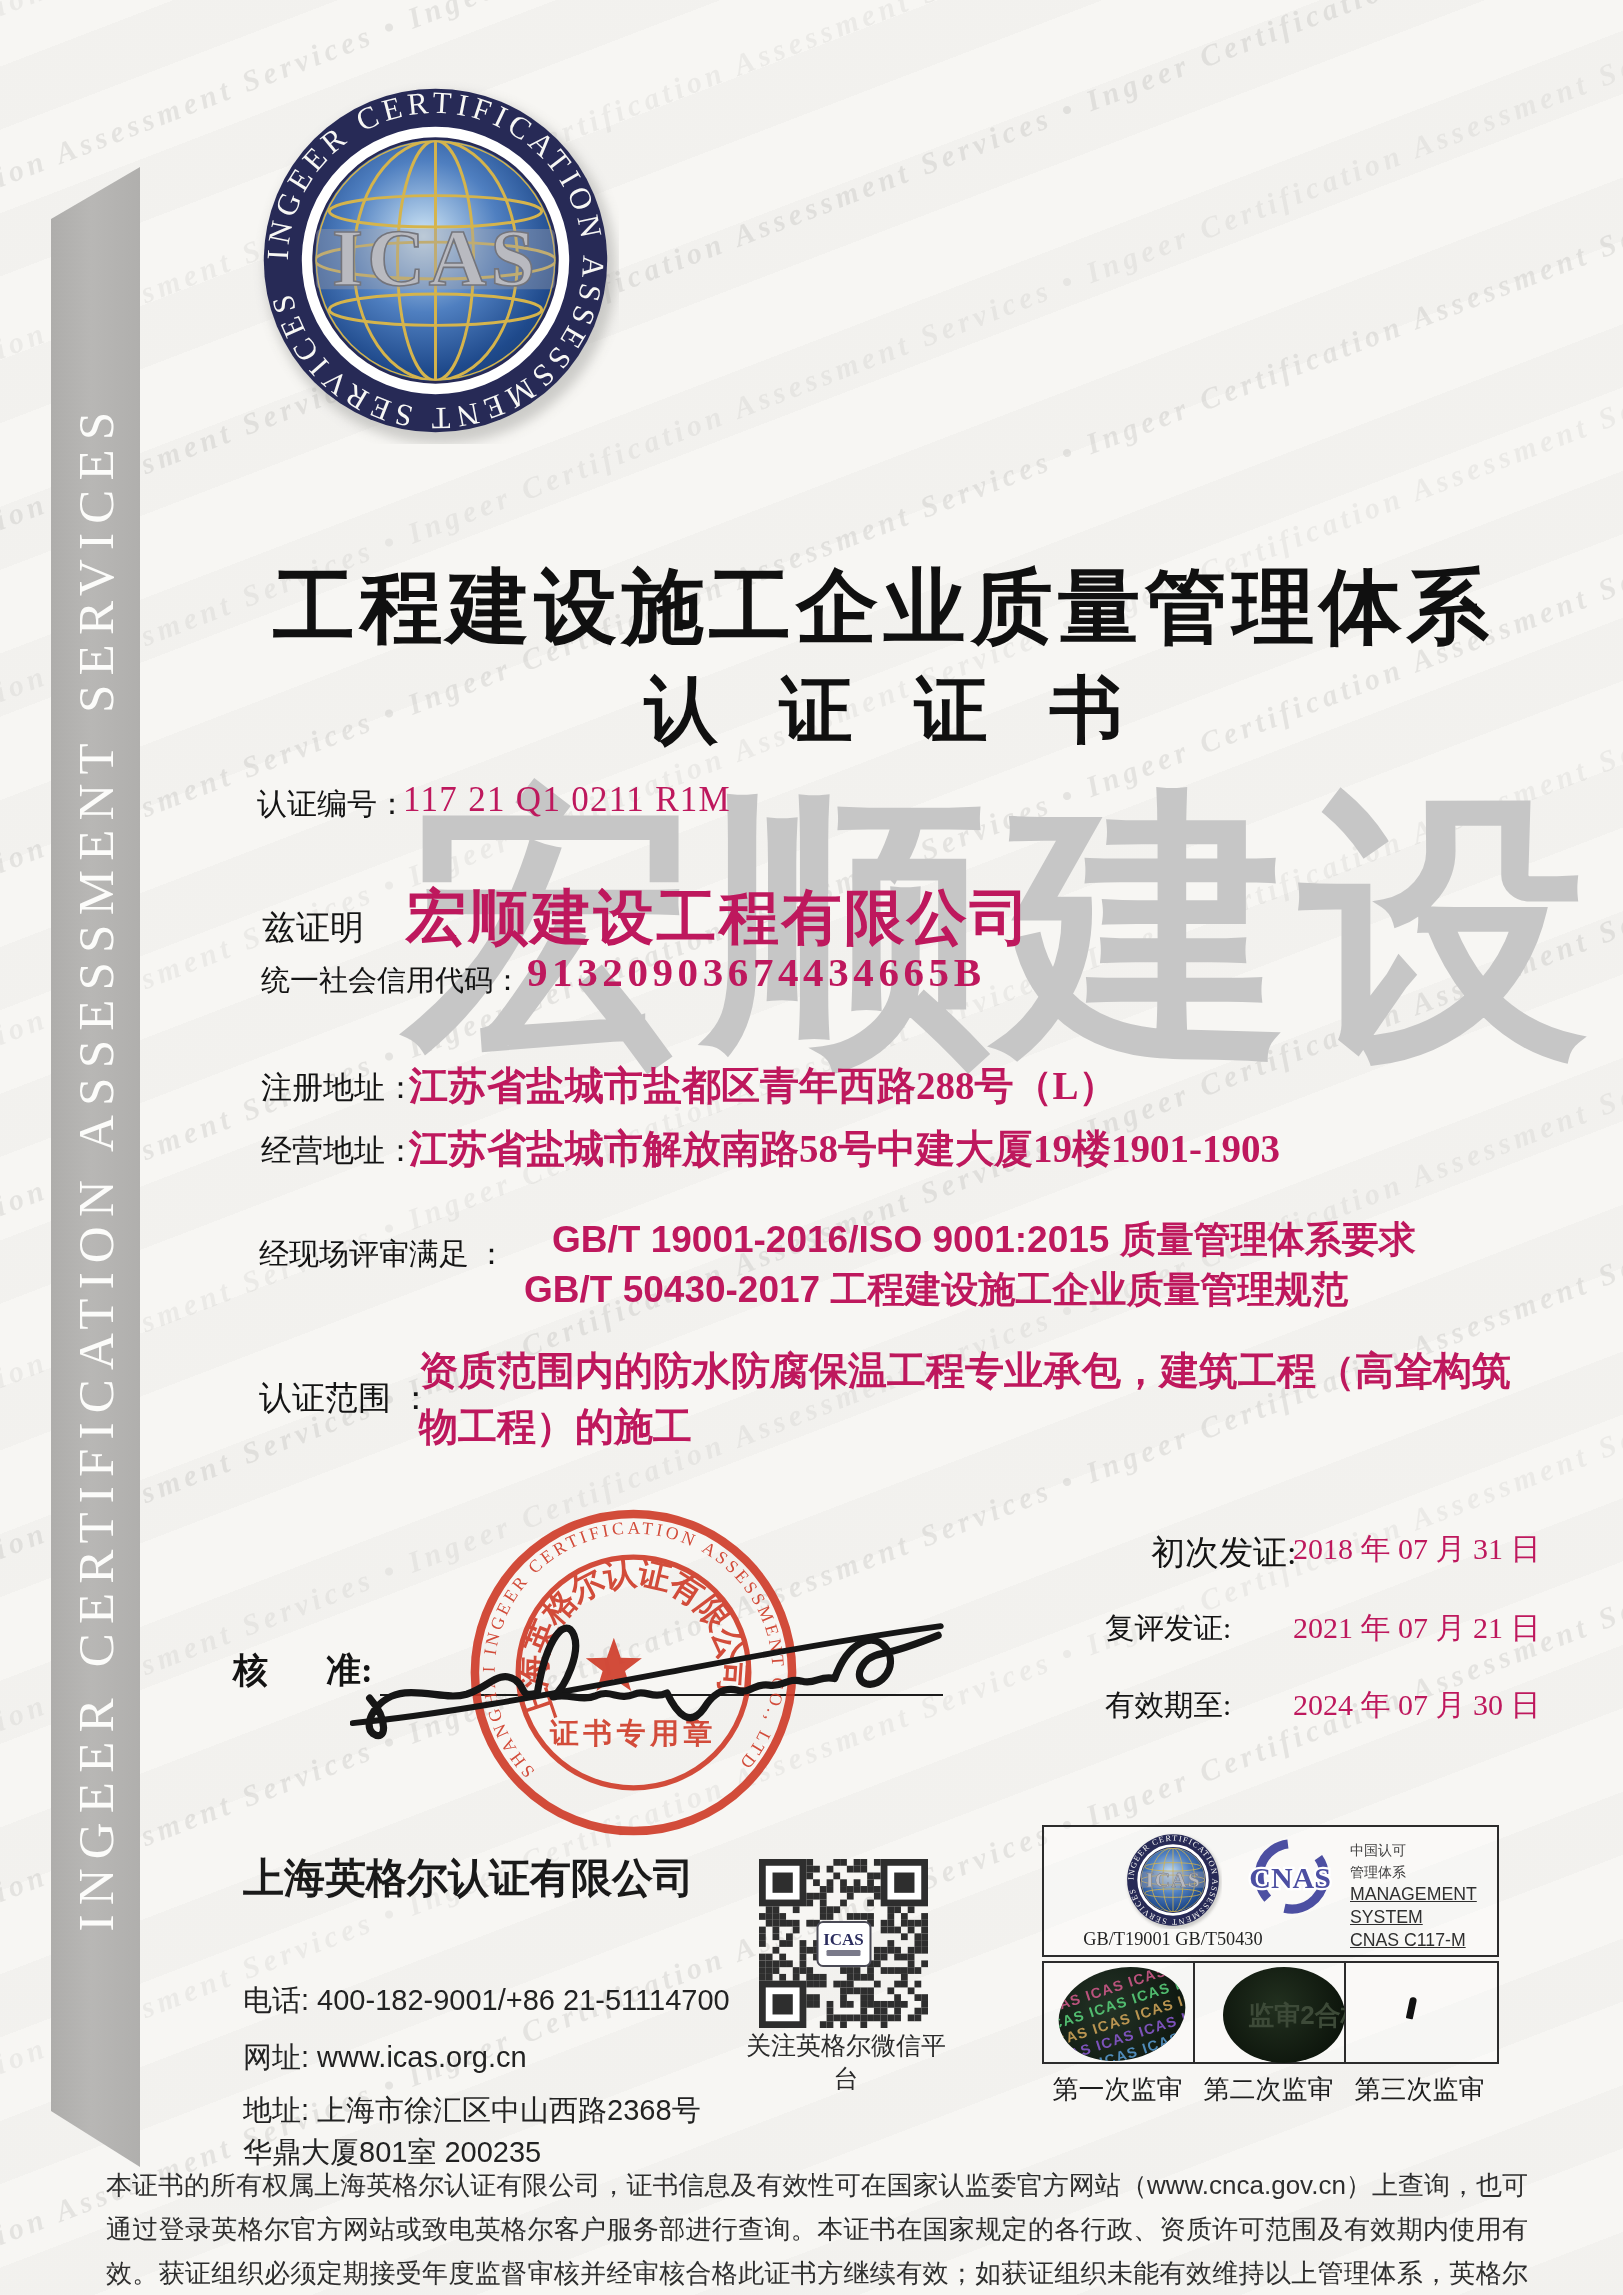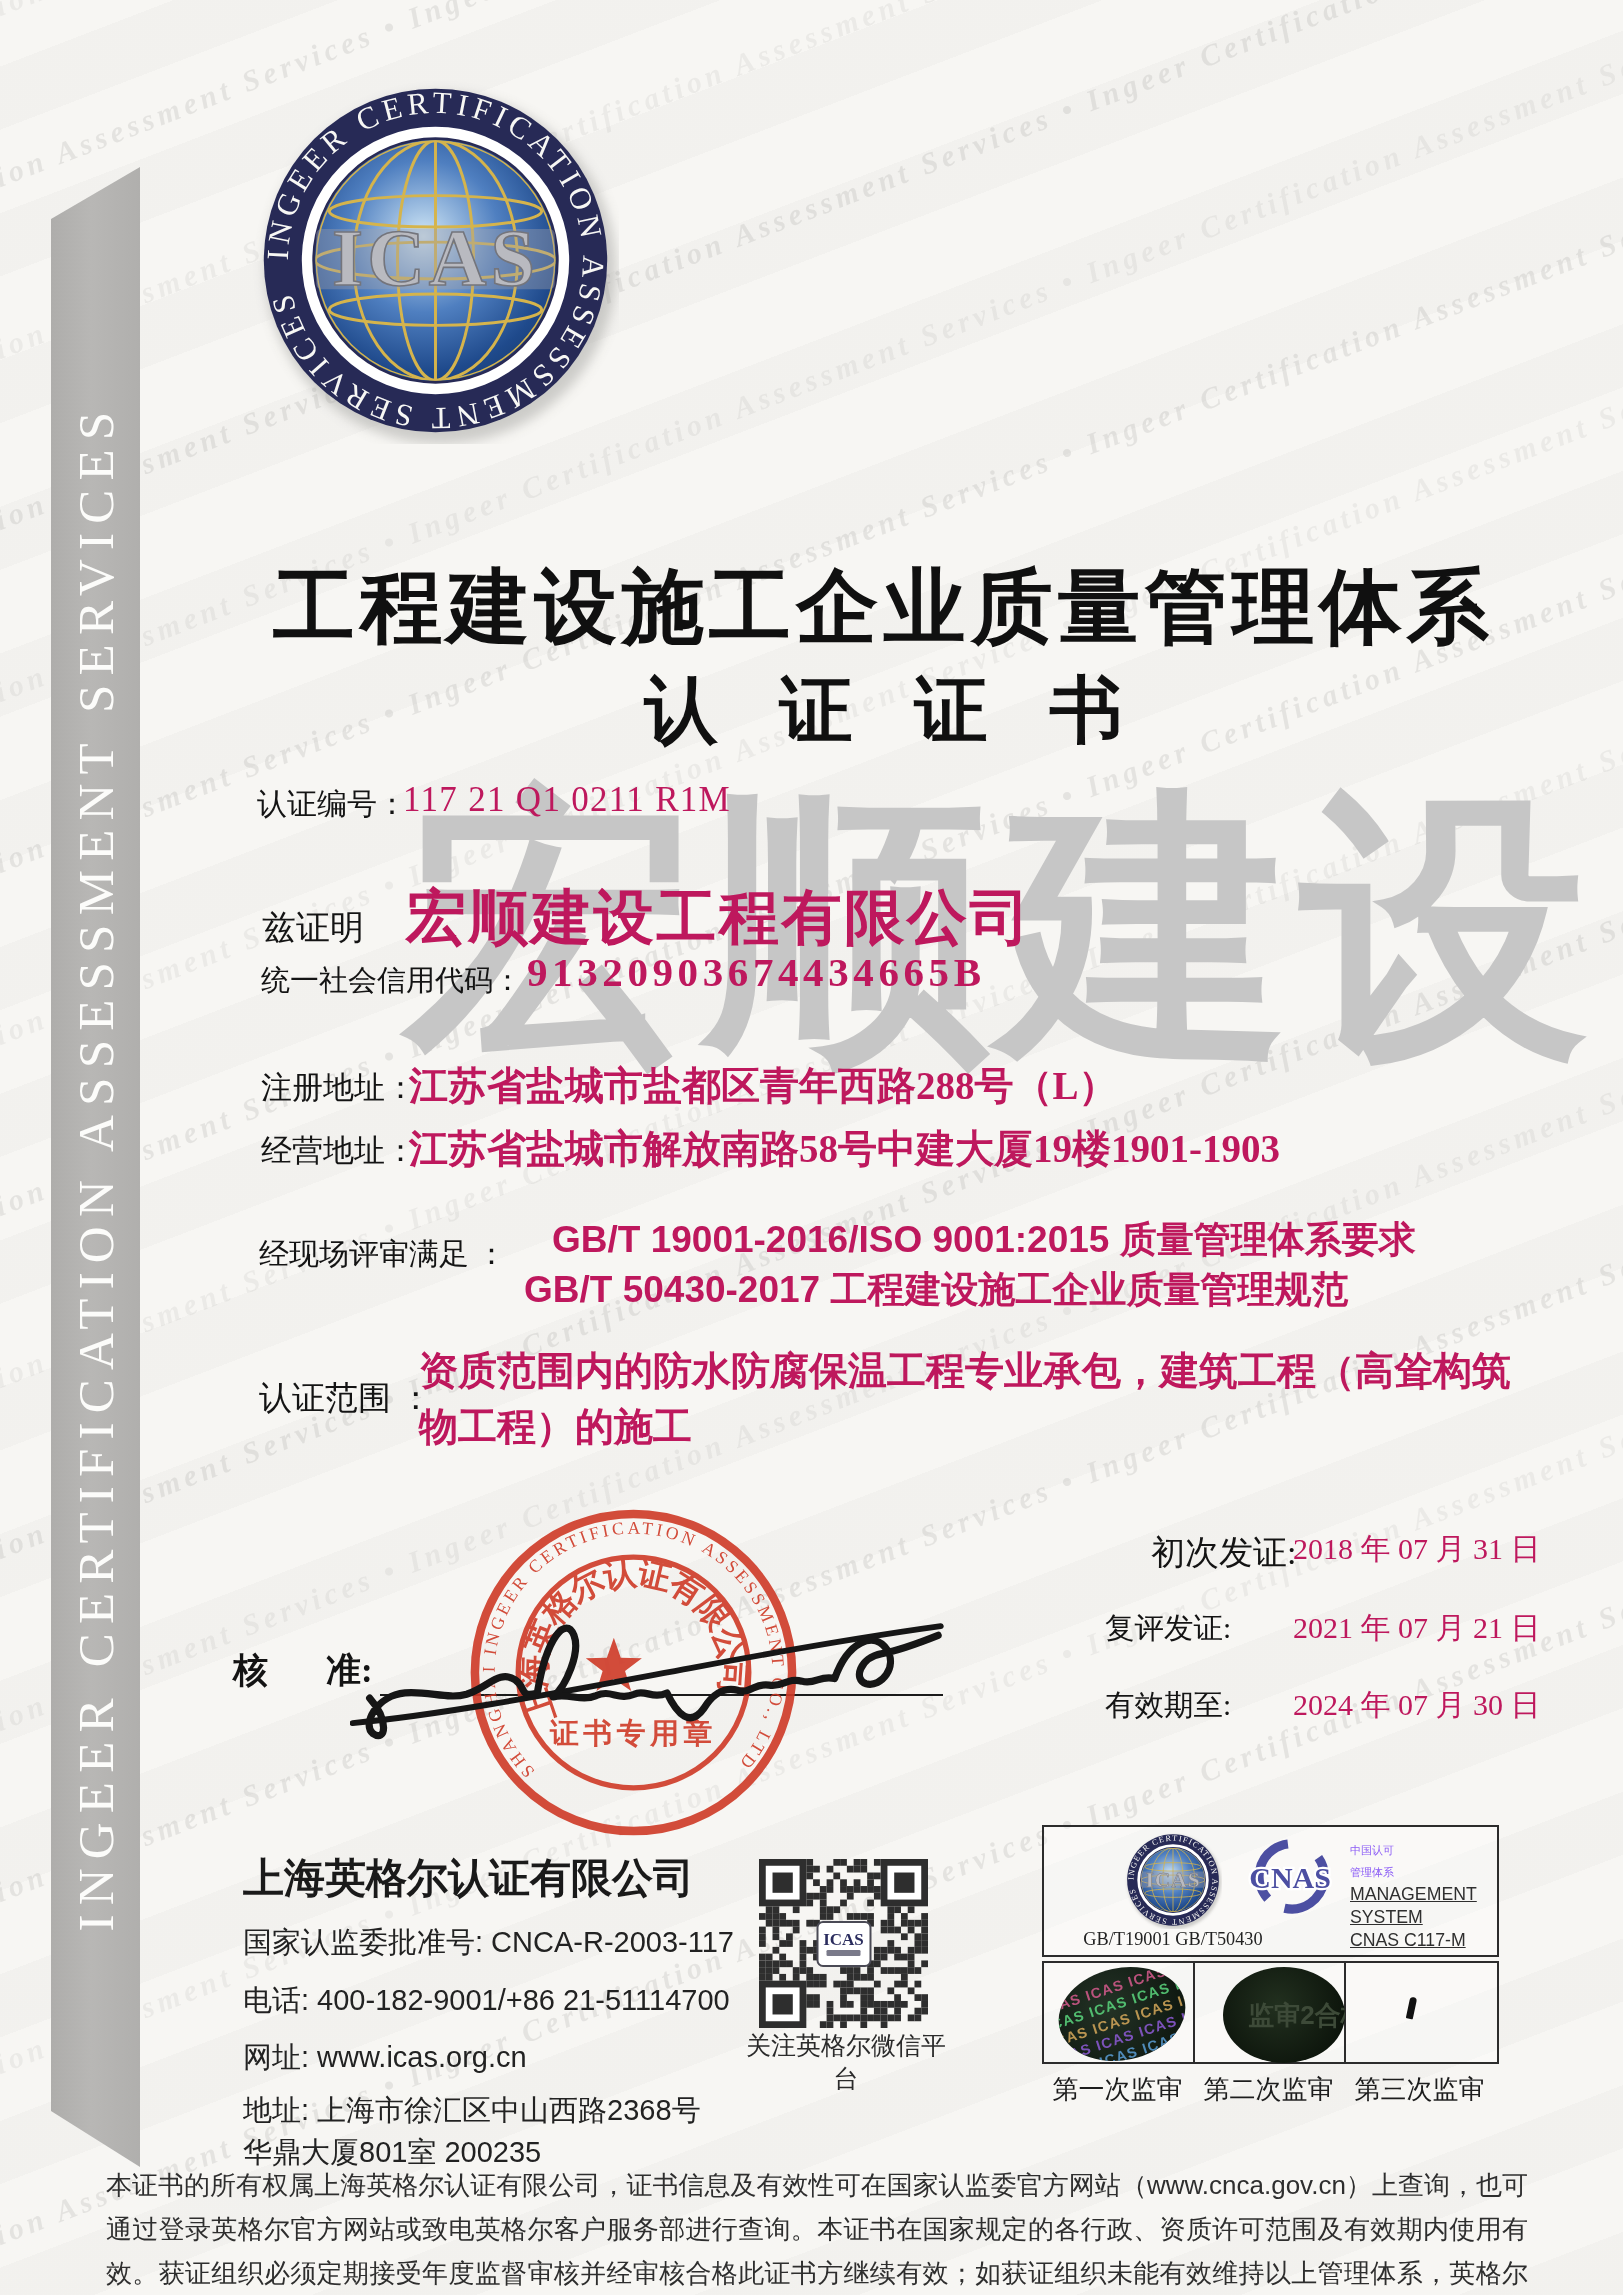--- a/index.html
+++ b/index.html
@@ -61,21 +61,21 @@
       background:radial-gradient(circle at 40% 40%, #243326, #101a12 75%);}
   #sticker1 .holo{position:absolute; left:-13px; white-space:nowrap; font-family:"Liberation Sans",sans-serif;
       font-size:14.4px; font-weight:bold; letter-spacing:1.3px; transform:rotate(-6deg); opacity:.85;}
   #sticker2{left:27.5px; top:3.9px; width:122px; height:96px;
       background:radial-gradient(circle at 45% 40%, #22301f, #0d150c 75%);}
   #sticker2 .s2t{position:absolute; left:50%; top:50%; transform:translate(-50%,-50%);
       font-family:"Liberation Sans",sans-serif; font-size:26px; font-weight:bold; color:#3d4a38; white-space:nowrap;padding-left:48px;}
   #mark3{left:62px; top:34px; width:6.5px; height:22px; background:#111; border-radius:3.9px 3.9px 1.3px 1.3px;
       transform:rotate(12deg); z-index:5;}
   
-  .cnas-line-cn{font-family:"Liberation Sans",sans-serif; font-size:11px; color:#8b5cf6; line-height:21.6px;}
+  .cnas-line-cn{font-family:"Liberation Sans",sans-serif; font-size:14px; color:#404040; line-height:21.6px;}
   .cnas-line-en{font-family:"Liberation Sans",sans-serif; font-size:17.7px; color:#2f2f2f; line-height:23px;text-decoration:underline;}
   #fine-print{left:106px; top:2163px; width:1422px; font-family:"Liberation Sans",sans-serif;
       font-size:26px; line-height:44px; text-align:justify; color:#2e2e2e; z-index:4;}
   svg text{font-family:"Liberation Serif",serif;}
 </style>
 </head>
 <body>
 
 <div id="page">
 
@@ -201,21 +201,20 @@
         C210,198 228,170 252,186 C270,198 258,214 286,206
         C300,120 330,88 342,118 C352,144 330,196 310,212 C336,206 352,220 376,210
         C398,200 410,218 434,208 C450,200 462,216 484,206
         C500,240 520,258 540,230 C552,210 570,196 592,202 C612,208 618,190 640,194
         C660,198 668,182 690,188 C710,194 718,178 740,184
         C760,128 800,110 820,140 C836,166 812,198 788,192 C768,186 778,152 812,146 C842,140 868,130 898,118"></path>
     </g>
   </svg>
 
   <div class="abs bold" style="left:243px; top:1851px; font-size:41px; font-family:'Liberation Sans',sans-serif; color:#1a1a1a; z-index:4;">上海英格尔认证有限公司</div>
-  <div class="abs issuer-line" style="left:243px; top:1923px;">国家认监委批准号: CNCA-R-2003-117</div>
   <div class="abs issuer-line" style="left:243px; top:1981px;">电话: 400-182-9001/+86 21-51114700</div>
   <div class="abs issuer-line" style="left:243px; top:2038px;">网址: www.icas.org.cn</div>
   <div class="abs issuer-line" style="left:243px; top:2091px;">地址: 上海市徐汇区中山西路2368号</div>
   <div class="abs issuer-line" style="left:243px; top:2133px;">华鼎大厦801室    200235</div>
 
   <div id="qr-box" class="abs">
     <svg id="qr-svg" width="169" height="169" viewBox="0 0 250 250" style="position:absolute; inset:0;">
         <rect x="70" y="0" width="10" height="10" fill="#2e2e2e"></rect>
         <rect x="110" y="0" width="10" height="10" fill="#2e2e2e"></rect>
         <rect x="120" y="0" width="10" height="10" fill="#2e2e2e"></rect>

